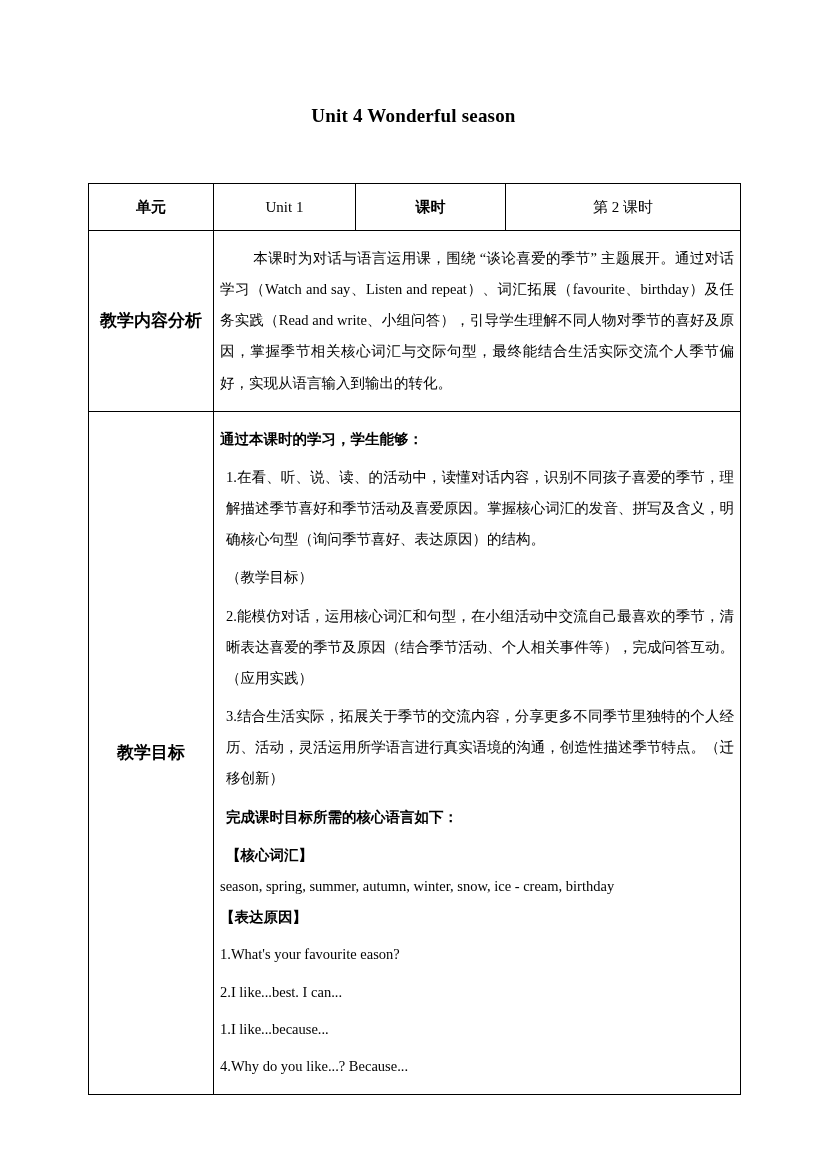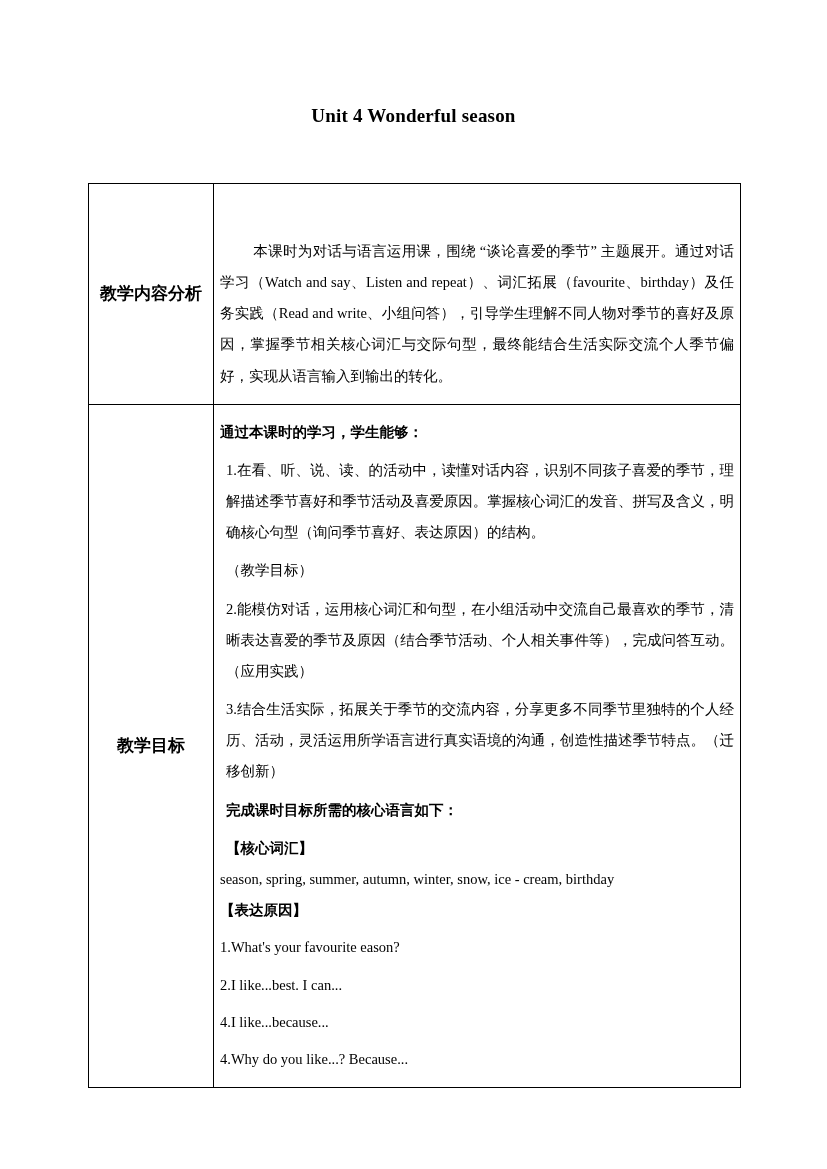--- a/index.html
+++ b/index.html
@@ -53,21 +53,21 @@
   .content-cell {
     padding: 12px 6px 12px 6px;
     vertical-align: top;
     font-size: 14.5px;
   }
   .content-cell p {
     line-height: 2.15;
     text-align: justify;
     text-justify: inter-ideograph;
   }
-  .first-indent { text-indent: 2.3em; margin-top: 40px; }
+  .first-indent { text-indent: 2.3em; }
   .bold { font-weight: bold; }
   .para { margin-top: 7px; margin-left: 6px; }
   .para-tight { margin-top: 0; }
   .sentence { margin-top: 6px; }
 </style>
 </head>
 <body>
 
 <div class="page">
 
@@ -75,20 +75,26 @@
 
   <table class="lesson-table">
     <colgroup>
       <col class="col1">
         <col class="col2">
         <col class="col3">
         <col class="col4">
     </colgroup>
 
     <tbody>
+        <tr class="header-row">
+      <td class="label-cell">单元</td>
+      <td>Unit 1</td>
+      <td class="label-cell">课时</td>
+      <td>第 2 课时</td>
+    </tr>
 
     <tr>
       <td class="label-cell">教学内容分析</td>
       <td class="content-cell" colspan="3" style="vertical-align: middle;">
         <p class="first-indent">本课时为对话与语言运用课，围绕 “谈论喜爱的季节” 主题展开。通过对话学习（Watch and say、Listen and repeat）、词汇拓展（favourite、birthday）及任务实践（Read and write、小组问答），引导学生理解不同人物对季节的喜好及原因，掌握季节相关核心词汇与交际句型，最终能结合生活实际交流个人季节偏好，实现从语言输入到输出的转化。</p>
       </td>
     </tr>
 
     <tr>
       <td class="label-cell">教学目标</td>
@@ -97,20 +103,20 @@
         <p class="para">1.在看、听、说、读、的活动中，读懂对话内容，识别不同孩子喜爱的季节，理解描述季节喜好和季节活动及喜爱原因。掌握核心词汇的发音、拼写及含义，明确核心句型（询问季节喜好、表达原因）的结构。</p>
         <p class="para">（教学目标）</p>
         <p class="para">2.能模仿对话，运用核心词汇和句型，在小组活动中交流自己最喜欢的季节，清晰表达喜爱的季节及原因（结合季节活动、个人相关事件等），完成问答互动。（应用实践）</p>
         <p class="para">3.结合生活实际，拓展关于季节的交流内容，分享更多不同季节里独特的个人经历、活动，灵活运用所学语言进行真实语境的沟通，创造性描述季节特点。（迁移创新）</p>
         <p class="bold para">完成课时目标所需的核心语言如下：</p>
         <p class="bold para">【核心词汇】</p>
         <p class="para-tight">season, spring, summer, autumn, winter, snow, ice - cream, birthday</p>
         <p class="bold para-tight">【表达原因】</p>
         <p class="sentence">1.What's your favourite eason?</p>
         <p class="sentence">2.I like...best. I can...</p>
-        <p class="sentence">4.I like...because...</p>
+        <p class="sentence">1.I like...because...</p>
         <p class="sentence">4.Why do you like...? Because...</p>
       </td>
     </tr>
   </tbody>
     </table>
 
 </div>
 
 </body></html>

